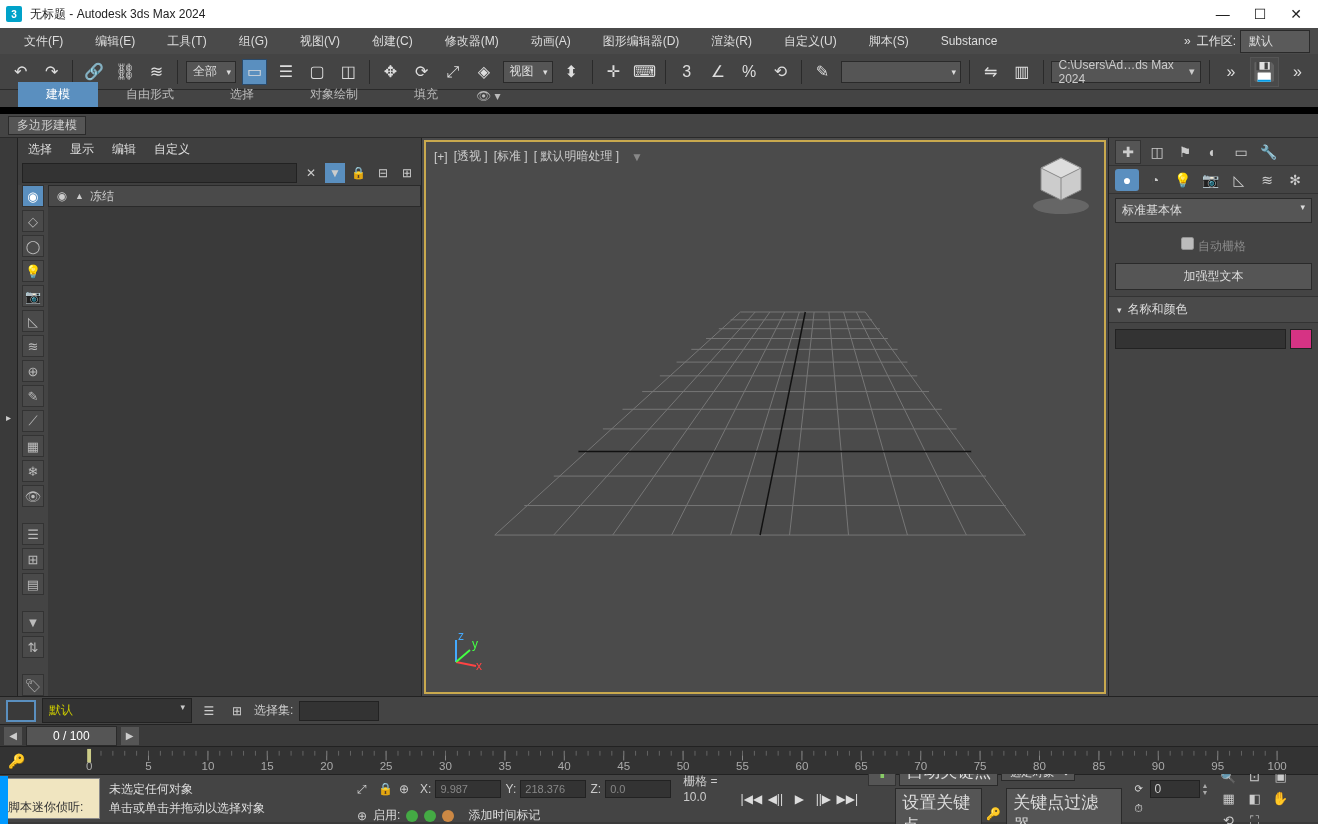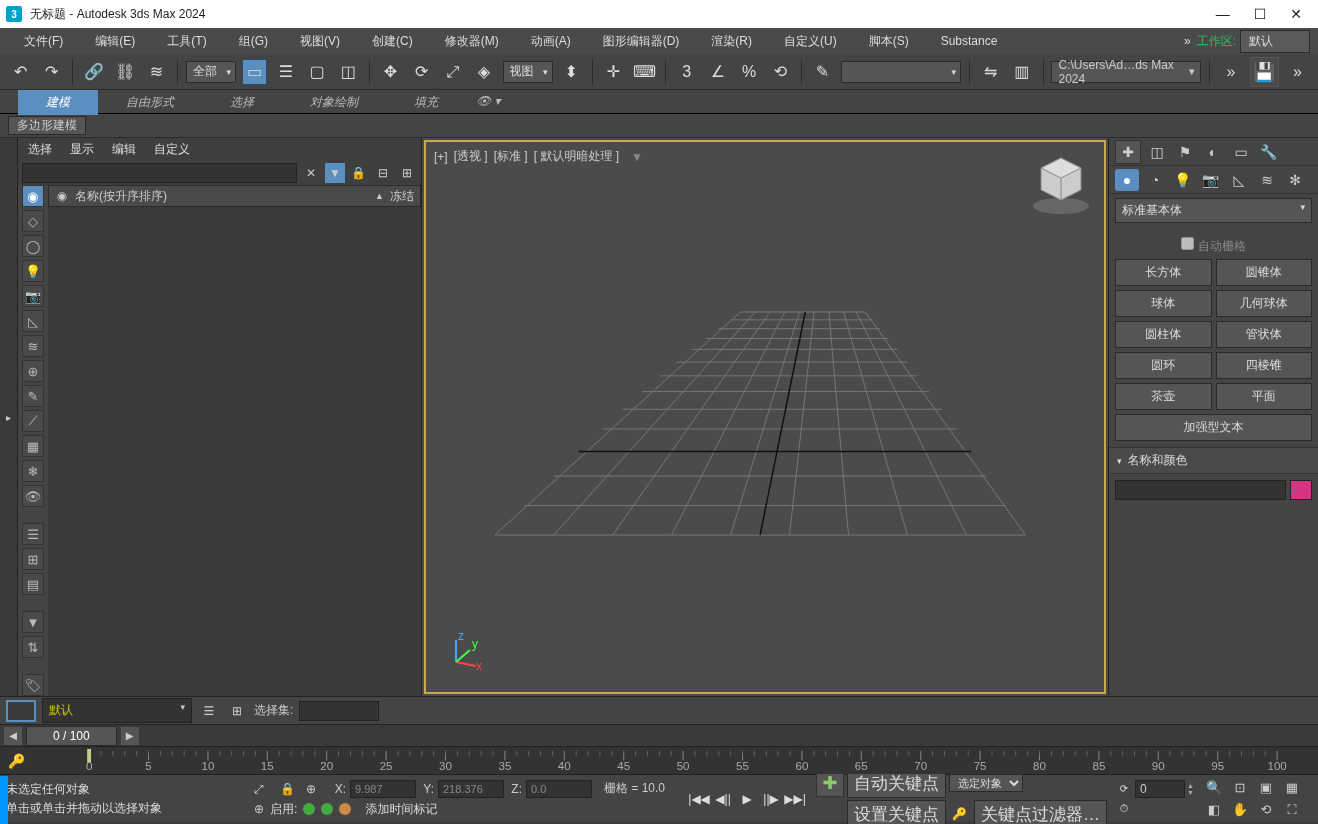--- a/index.html
+++ b/index.html
@@ -8,36 +8,36 @@
 
 .titlebar { height:28px; background:#fff; display:flex; align-items:center; padding:0 6px; color:#222; }
 .titlebar .app-icon { width:16px; height:16px; background:#00a2c9; color:#fff; font-size:10px; font-weight:bold; display:flex; align-items:center; justify-content:center; border-radius:2px; margin-right:8px; }
 .titlebar .win-btns { margin-left:auto; display:flex; gap:24px; padding-right:10px; }
 .titlebar .win-btns span { font-size:14px; cursor:default; }
 
 
 .menubar { height:26px; background:#4a4a4a; display:flex; align-items:center; padding:0 8px; color:#ddd; gap:0; }
 .menubar .m { padding:4px 16px; cursor:default; }
 .menubar .spacer { flex:1; }
-.menubar .work-label { color:#22c55e; margin-right:4px; }
+.menubar .work-label { color:#e5e5e5; margin-right:4px; }
 .menubar .work-dd { background:#5a5a5a; padding:2px 30px 2px 8px; border:1px solid #2a2a2a; min-width:70px; }
 .menubar .chev { margin-right:6px; }
 
 
 .toolbar { height:36px; background:#444; display:flex; align-items:center; padding:0 8px; gap:6px; border-bottom:1px solid #2a2a2a; }
 .tb-btn { width:26px; height:26px; display:flex; align-items:center; justify-content:center; color:#ddd; font-size:16px; }
 .tb-btn.active { background:#5a8fbf; border:1px solid #2a4a6a; }
 .tb-sep { width:1px; height:24px; background:#2a2a2a; margin:0 2px; }
 .tb-dd { background:#555; border:1px solid #2a2a2a; padding:2px 18px 2px 6px; color:#ddd; position:relative; min-width:50px; height:22px; display:flex; align-items:center; }
 .tb-dd::after { content:"▾"; position:absolute; right:4px; font-size:9px; }
 .tb-path { background:#555; border:1px solid #2a2a2a; padding:2px 6px; color:#ccc; flex:0 0 150px; height:22px; display:flex; align-items:center; font-size:11px; }
 .tb-save { width:30px; height:30px; border:1px solid #555; background:#4a4a4a; display:flex; align-items:center; justify-content:center; color:#5ab; font-size:18px; }
 
 
-.ribbon { height:24px; background:#444; display:flex; align-items:flex-start; border-bottom:1px solid #000000;font-style:italic; }
+.ribbon { height:24px; background:#444; display:flex; align-items:flex-end; border-bottom:7px solid #000000; }
 .ribbon .tab { padding:4px 28px; color:#bbb; }
 .ribbon .tab.active { background:#5a8fbf; color:#fff; }
 .ribbon2 { height:24px; background:#444; display:flex; align-items:center; padding:0 8px; border-bottom:1px solid #2a2a2a; }
 .ribbon2 .sub { background:#555; padding:0 8px; border:1px solid #2a2a2a; }
 
 
 .workspace { display:flex; height:558px; }
 
 
 .left-panel { width:404px; background:#3f3f3f; display:flex; border-right:1px solid #222; }
@@ -269,21 +269,20 @@
           <div class="li">▤</div>
           <div class="gap"></div>
           <div class="li">▼</div>
           <div class="li">⇅</div>
           <div class="gap"></div>
           <div class="li">🏷</div>
         </div>
         <div style="flex:1; display:flex; flex-direction:column;">
           <div class="left-header">
             <span style="margin-right:6px; width:14px; text-align:center;">◉</span>
-            <span class="col1">名称(按升序排序)</span>
             <span class="sort">▲</span>
             <span>冻结</span>
           </div>
           <div class="left-body"></div>
         </div>
       </div>
     </div>
   </div>
 
   <div class="viewport-wrap">
@@ -359,32 +358,20 @@
       <div class="rb">◔</div>
       <div class="rb">💡</div>
       <div class="rb">📷</div>
       <div class="rb">◺</div>
       <div class="rb">≋</div>
       <div class="rb">✻</div>
     </div>
     <div class="rp-dd"><span>标准基本体</span></div>
     <div class="rp-body">
       <div class="rp-auto"><input type="checkbox" disabled="" style=""><span>自动栅格</span></div>
-      <div class="rp-grid2">
-        <div class="rp-obj-btn">长方体</div>
-        <div class="rp-obj-btn">圆锥体</div>
-        <div class="rp-obj-btn">球体</div>
-        <div class="rp-obj-btn">几何球体</div>
-        <div class="rp-obj-btn">圆柱体</div>
-        <div class="rp-obj-btn">管状体</div>
-        <div class="rp-obj-btn">圆环</div>
-        <div class="rp-obj-btn">四棱锥</div>
-        <div class="rp-obj-btn">茶壶</div>
-        <div class="rp-obj-btn">平面</div>
-      </div>
       <div class="rp-grid1">
         <div class="rp-obj-btn">加强型文本</div>
       </div>
     </div>
     <div class="rp-rollout-h">
         <span>名称和颜色</span>
       </div>
     <div class="rp-body">
       <div class="rp-color-row">
         <input style="">
@@ -559,20 +546,23 @@
       <line x1="1250.72" y1="4" x2="1250.72" y2="9" stroke="#666"></line>
       <line x1="1263.04" y1="4" x2="1263.04" y2="9" stroke="#666"></line>
       <line x1="1275.36" y1="4" x2="1275.36" y2="9" stroke="#666"></line>
       <line x1="1287.68" y1="4" x2="1287.68" y2="9" stroke="#666"></line>
       <line x1="1300" y1="4" x2="1300" y2="9" stroke="#666"></line>
       <rect x="66" y="2" width="4" height="14" fill="#cc8"></rect>
     </svg>
 </div>
 
 <div class="status">
+  <div class="script-box">
+      <span>脚本迷你侦听:</span>
+    </div>
   <div class="prompt">
     <div>未选定任何对象</div>
     <div>单击或单击并拖动以选择对象</div>
   </div>
   <div class="mid">
     <div class="coord-row">
       <div style="width:22px; color:#ccc">⤢</div>
       <div style="width:22px; color:#ccc">🔒</div>
       <div style="width:22px; color:#ccc">⊕</div>
       <span class="cl">X:</span>

